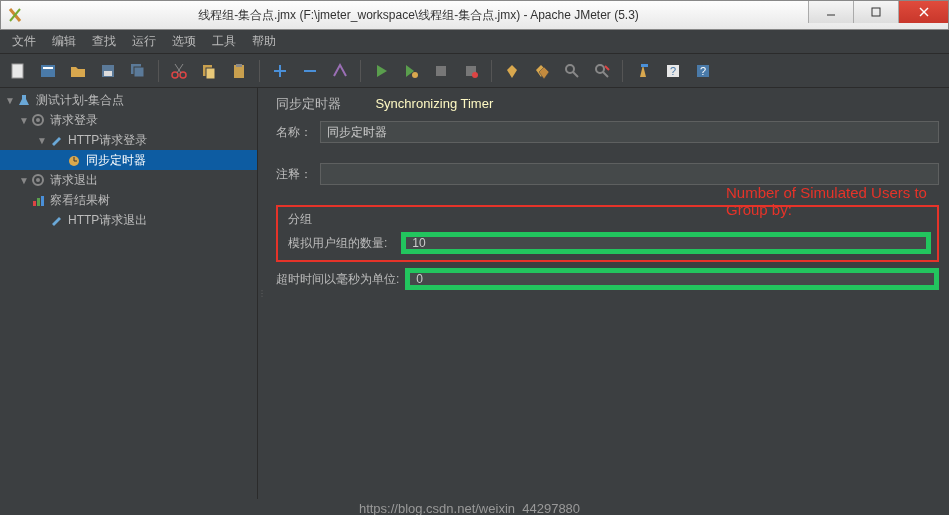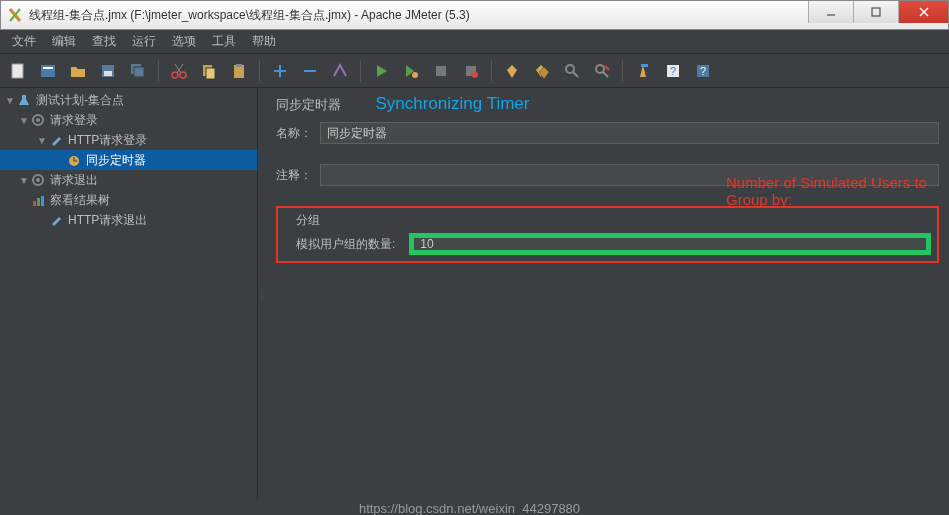--- a/index.html
+++ b/index.html
@@ -1,21 +1,21 @@
 <!DOCTYPE html>
 <html><head>
 <meta charset="utf-8">
 <style>
 * { margin: 0; padding: 0; box-sizing: border-box; font-family: "Microsoft YaHei", Arial, sans-serif; }
 body { background: #3c3f41; width: 949px; height: 515px; overflow: hidden; position: relative; }
 
 
 .titlebar { height: 30px; background: linear-gradient(#fdfdfd, #e8e8e8); display: flex; align-items: center; border: 1px solid #888; }
 .titlebar-icon { width: 16px; height: 16px; margin: 0 6px; }
-.titlebar-text { font-size: 12px; color: #333; flex: 1; }
+.titlebar-text { font-size: 12px; color: #333; flex: 1; text-align: center; }
 .win-btns { display: flex; height: 100%; }
 .win-btn { width: 45px; height: 22px; display: flex; align-items: center; justify-content: center; font-size: 13px; color: #333; background: linear-gradient(#f5f5f5, #ddd); border-left: 1px solid #aaa; }
 .win-close { width: 50px; background: linear-gradient(#e04b3c, #c8372b); color: #fff; }
 
 
 .menubar { height: 24px; background: #3c3f41; display: flex; align-items: center; padding: 0 4px; border-bottom: 1px solid #2b2b2b; }
 .menu-item { color: #bbb; font-size: 12px; padding: 2px 8px; }
 
 
 .toolbar { height: 34px; background: #3c3f41; display: flex; align-items: center; padding: 0 6px; gap: 6px; border-bottom: 1px solid #2b2b2b; }
@@ -33,31 +33,31 @@
 .indent1 { padding-left: 18px; }
 .indent2 { padding-left: 36px; }
 .indent3 { padding-left: 54px; }
 
 
 .splitter { width: 8px; background: #3c3f41; display: flex; align-items: center; justify-content: center; color: #666; font-size: 8px; }
 
 
 .content { flex: 1; background: #3c3f41; padding: 6px 10px; position: relative; }
 .panel-title { color: #bbb; font-size: 13px; display: inline-block; margin-bottom: 8px; }
-.anno-title { color: #0ea5e9; font-size: 17px; margin-left: 30px; font-weight: normal; }
+.anno-title { color: #fef9c3; font-size: 13px; margin-left: 30px; font-weight: normal; }
 .form-row { display: flex; align-items: center; margin-bottom: 20px; }
 .form-label { color: #bbb; font-size: 12px; width: 44px; }
 .form-input { flex: 1; height: 22px; background: #45494a; border: 1px solid #5e6060; color: #ccc; font-size: 12px; padding: 0 6px; }
-.fieldset { border: 2px solid #e63329; padding: 4px 6px 6px 18px; margin: 6px 0; }
+.fieldset { border: 2px solid #e63329; padding: 4px 6px 6px 10px; margin: 6px 0; }
 .fieldset-label { color: #bbb; font-size: 12px; margin-bottom: 4px; display: block; }
 .field-row { display: flex; align-items: center; margin-top: 2px; }
 .field-label { color: #bbb; font-size: 12px; margin-right: 14px; }
 .field-input { flex: 1; height: 22px; background: #45494a; border: 5px solid #22c55e; color: #ccc; font-size: 12px; padding: 0 6px; }
 .field-input.narrow { max-width: 530px; }
-.anno-text { position: absolute; color: #e63329; font-size: 15px; left: 460px; top: 86px; }
+.anno-text { position: absolute; color: #e63329; font-size: 15px; left: 460px; top: 96px; }
 .plain-row { display: flex; align-items: center; margin-top: 6px; }
 .plain-label { color: #bbb; font-size: 12px; margin-right: 6px; }
 
 
 .footer { height: 18px; display: flex; align-items: center; justify-content: center; padding-right: 10px; }
 .footer-text { color: #999; font-size: 13px; }
 
 
 svg { display: block; }
 </style>
@@ -327,18 +327,22 @@
       <input class="form-input" value="" style="">
     </div>
     <div class="fieldset">
       <span class="fieldset-label">分组</span>
       <div class="field-row">
         <span class="field-label">模拟用户组的数量:</span>
         <input class="field-input narrow" value="10" style="">
       </div>
     </div>
     <span class="anno-text">Number of Simulated Users to Group by:</span>
+    <div class="plain-row">
+      <span class="plain-label">超时时间以毫秒为单位:</span>
+      <input class="field-input" value="0" style="">
+    </div>
   </div>
 </div>
 
 <div class="footer">
   <span class="footer-text">https://blog.csdn.net/weixin_44297880</span>
 </div>
 
 </body></html>

